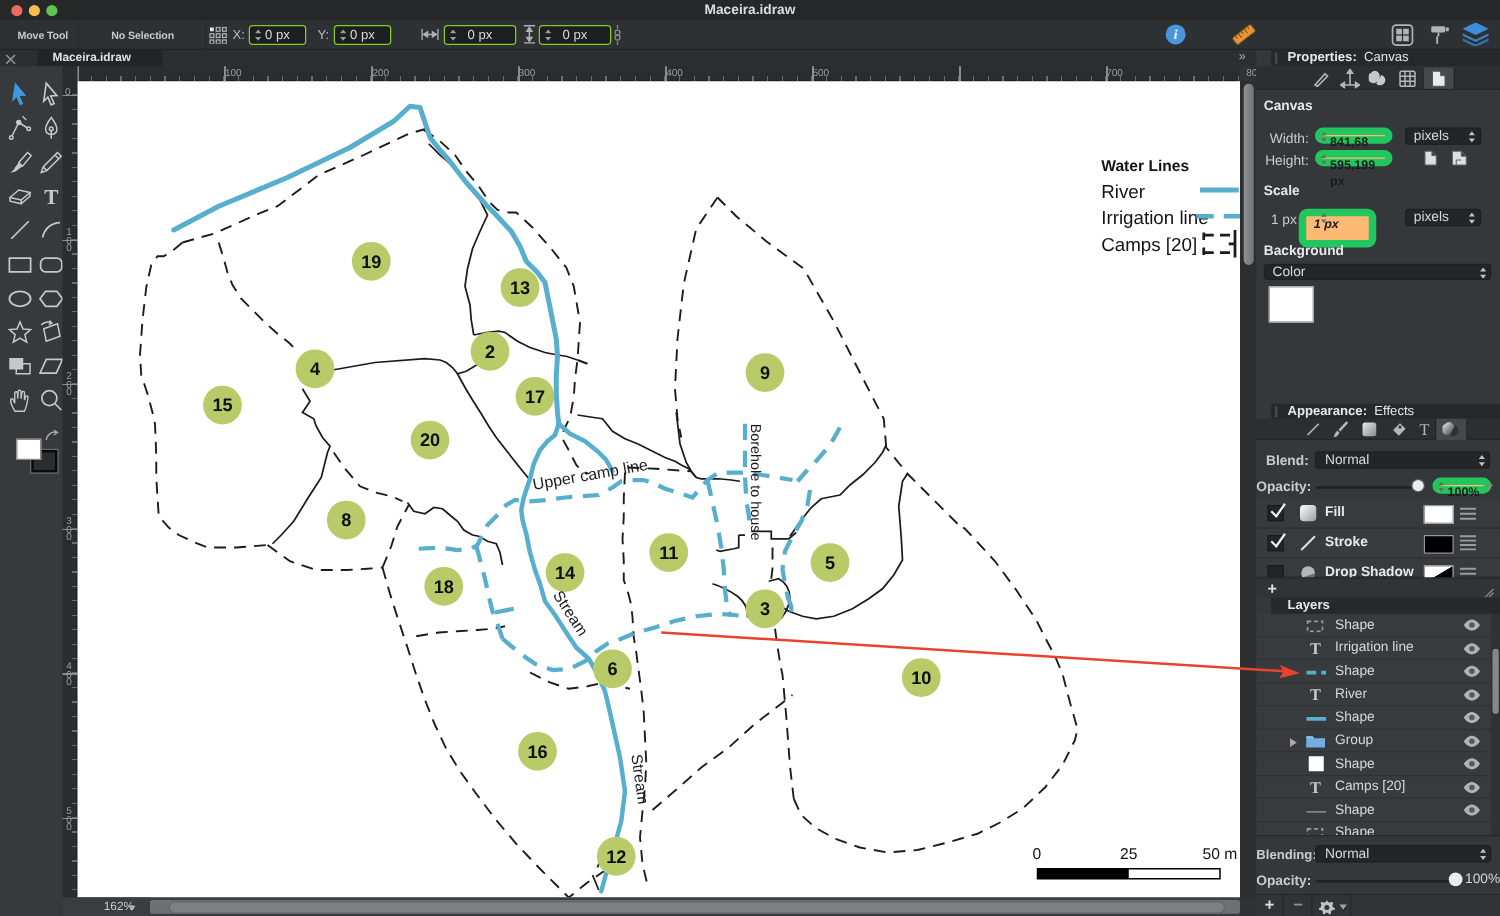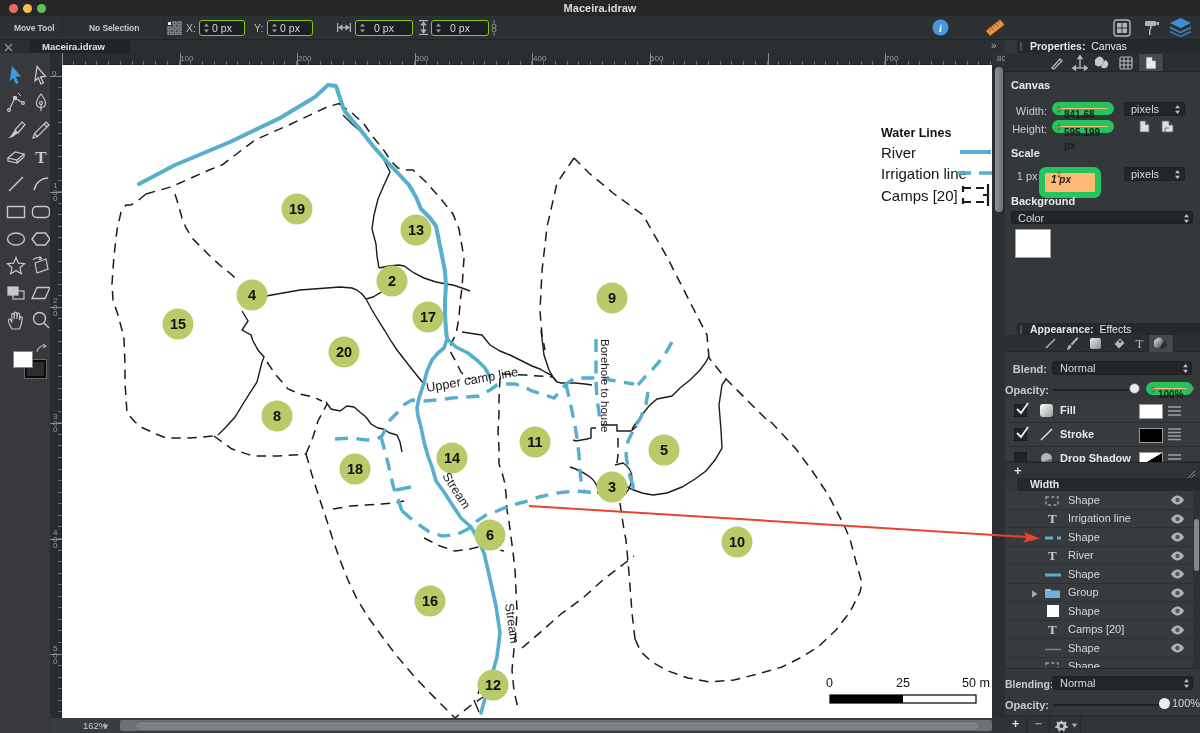--- a/index.html
+++ b/index.html
@@ -614,21 +614,21 @@
     </div>
     <div class="abs" style="left:0;top:422px;width:195px;height:16px;background:#313437;border-top:1px solid #26292b;">
       <div class="abs" style="left:9px;top:0px;color:#e0e0e0;font-size:13px;font-weight:bold;">+</div>
       <svg class="abs" style="left:180px;top:5px;" width="10" height="10" viewBox="0 0 10 10">
           <g stroke="#8a8c8e" stroke-width="1">
             <line x1="3" y1="10" x2="10" y2="3"></line>
             <line x1="6" y1="10" x2="10" y2="6"></line>
           </g>
         </svg>
     </div>
-    <div class="phead" style="top:438px; line-height:13px;"><b style="margin-left:13px;">Width</b></div>
+    <div class="phead" style="top:438px; line-height:13px;"><b style="margin-left:13px;">Layers</b></div>
     <div class="abs" style="left:0;top:451px;width:195px;height:177px;overflow:hidden;">
       <div class="lay-row" style="top:0px;">
           <svg class="abs" style="left:40px;top:4.5px;" width="14" height="10" viewBox="0 0 14 10">
             <rect x="1" y="1" width="12" height="8" fill="none" stroke="#9a9c9e" stroke-width="1.4" stroke-dasharray="3 2.4"></rect>
           </svg>
           <span style="position:absolute;left:63px;top:2.5px;">Shape</span>
           <svg class="eye" width="15" height="10" viewBox="0 0 15 10">
             <path d="M1,5 C3,1.5 6,0.5 7.5,0.5 C9,0.5 12,1.5 14,5 C12,8.5 9,9.5 7.5,9.5 C6,9.5 3,8.5 1,5 Z" fill="#b0b2b4"></path>
             <circle cx="7.5" cy="5" r="2.2" fill="#55585a"></circle>
           </svg>

